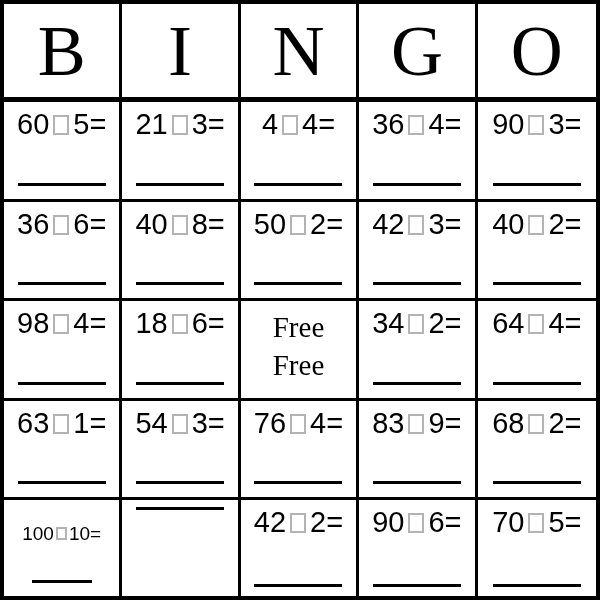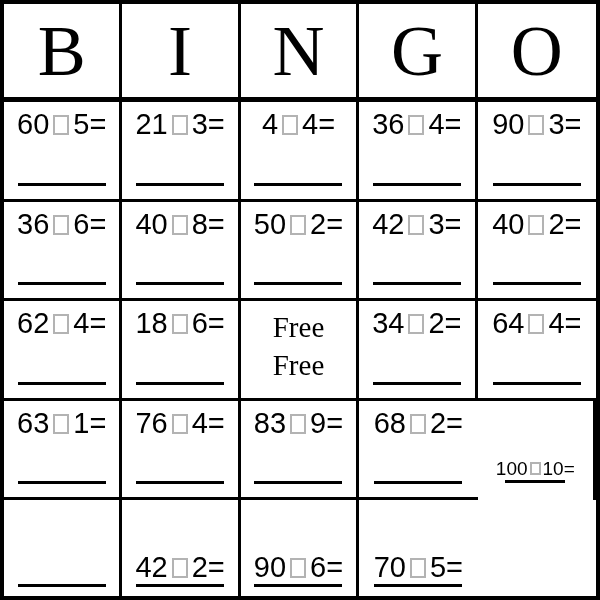--- a/index.html
+++ b/index.html
@@ -27,21 +27,21 @@
   }
   .cell {
     border-right: 3px solid #000; border-bottom: 3px solid #000;
     box-sizing: border-box;
     display: flex; flex-direction: column; align-items: center;
     justify-content: space-between;
     padding: 7px 0 13px;
     overflow: hidden;
   }
   .cell.last-col { border-right: none; }
-  .cell.last-row { border-bottom: none; justify-content: flex-end; }
+  .cell.last-row { border-bottom: none; }
   .problem {
     font-family: "Liberation Sans", sans-serif;
     font-size: 29px; color: #000; line-height: 1.1;
     white-space: nowrap;
   }
   .opbox {
     display: inline-block; width: 16px; height: 20px;
     border: 2px solid #b3b3b3; box-sizing: border-box;
     margin: 0 4px; vertical-align: -1px; background: #fff;
   }
@@ -107,21 +107,21 @@
       </div>
       <div class="cell">
         <div class="problem"><span>42</span><span class="opbox"></span><span>3=</span></div>
         <div class="blank"></div>
       </div>
       <div class="cell last-col">
         <div class="problem"><span>40</span><span class="opbox"></span><span>2=</span></div>
         <div class="blank"></div>
       </div>
       <div class="cell">
-        <div class="problem"><span>62</span><span class="opbox"></span><span>4=</span></div>
+        <div class="problem"><span>98</span><span class="opbox"></span><span>4=</span></div>
         <div class="blank"></div>
       </div>
       <div class="cell">
         <div class="problem"><span>18</span><span class="opbox"></span><span>6=</span></div>
         <div class="blank"></div>
       </div>
       <div class="cell free">
         <div class="free-text">
           <div>Free</div>
           <div>Free</div>
@@ -130,20 +130,24 @@
       <div class="cell">
         <div class="problem"><span>34</span><span class="opbox"></span><span>2=</span></div>
         <div class="blank"></div>
       </div>
       <div class="cell last-col">
         <div class="problem"><span>64</span><span class="opbox"></span><span>4=</span></div>
         <div class="blank"></div>
       </div>
       <div class="cell">
         <div class="problem"><span>63</span><span class="opbox"></span><span>1=</span></div>
+        <div class="blank"></div>
+      </div>
+      <div class="cell">
+        <div class="problem"><span>54</span><span class="opbox"></span><span>3=</span></div>
         <div class="blank"></div>
       </div>
       <div class="cell">
         <div class="problem"><span>76</span><span class="opbox"></span><span>4=</span></div>
         <div class="blank"></div>
       </div>
       <div class="cell">
         <div class="problem"><span>83</span><span class="opbox"></span><span>9=</span></div>
         <div class="blank"></div>
       </div>

